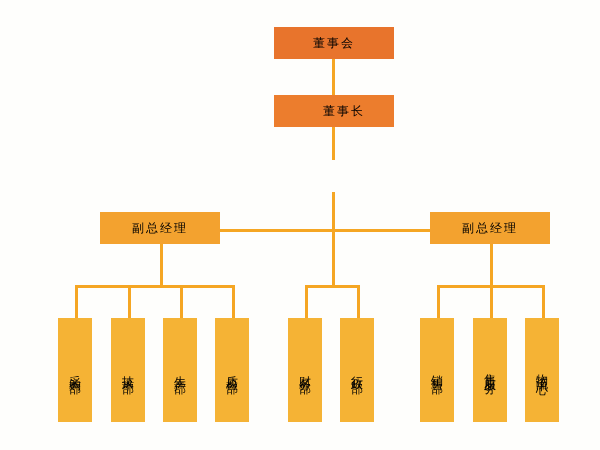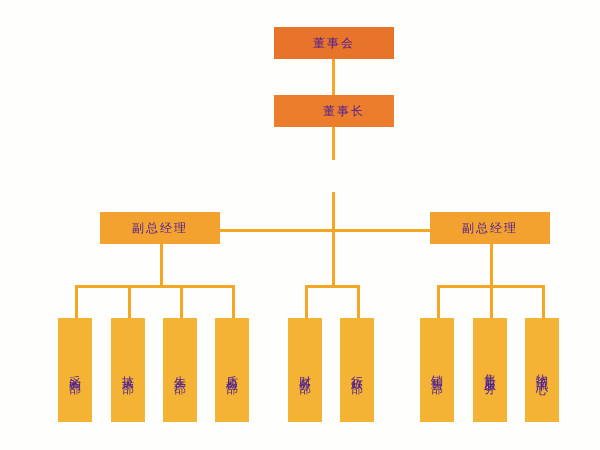--- a/index.html
+++ b/index.html
@@ -27,21 +27,21 @@
   .conn-v { width: 3px; }
   .conn-h { height: 3px; }
 
   
   .node {
     position: absolute;
     box-sizing: border-box;
     display: flex;
     align-items: center;
     justify-content: center;
-    color: #4c1d95;
+    color: #000000;
     letter-spacing: 2px;
   }
   .node-label {
     display: block;
     white-space: nowrap;
   }
 
   .node.lvl-board      { background: #E8742C; }
   .node.lvl-chairman   { background: #EC7D2D; padding-left: 20px; }
   .node.lvl-gm         { background: #F0912F; }

